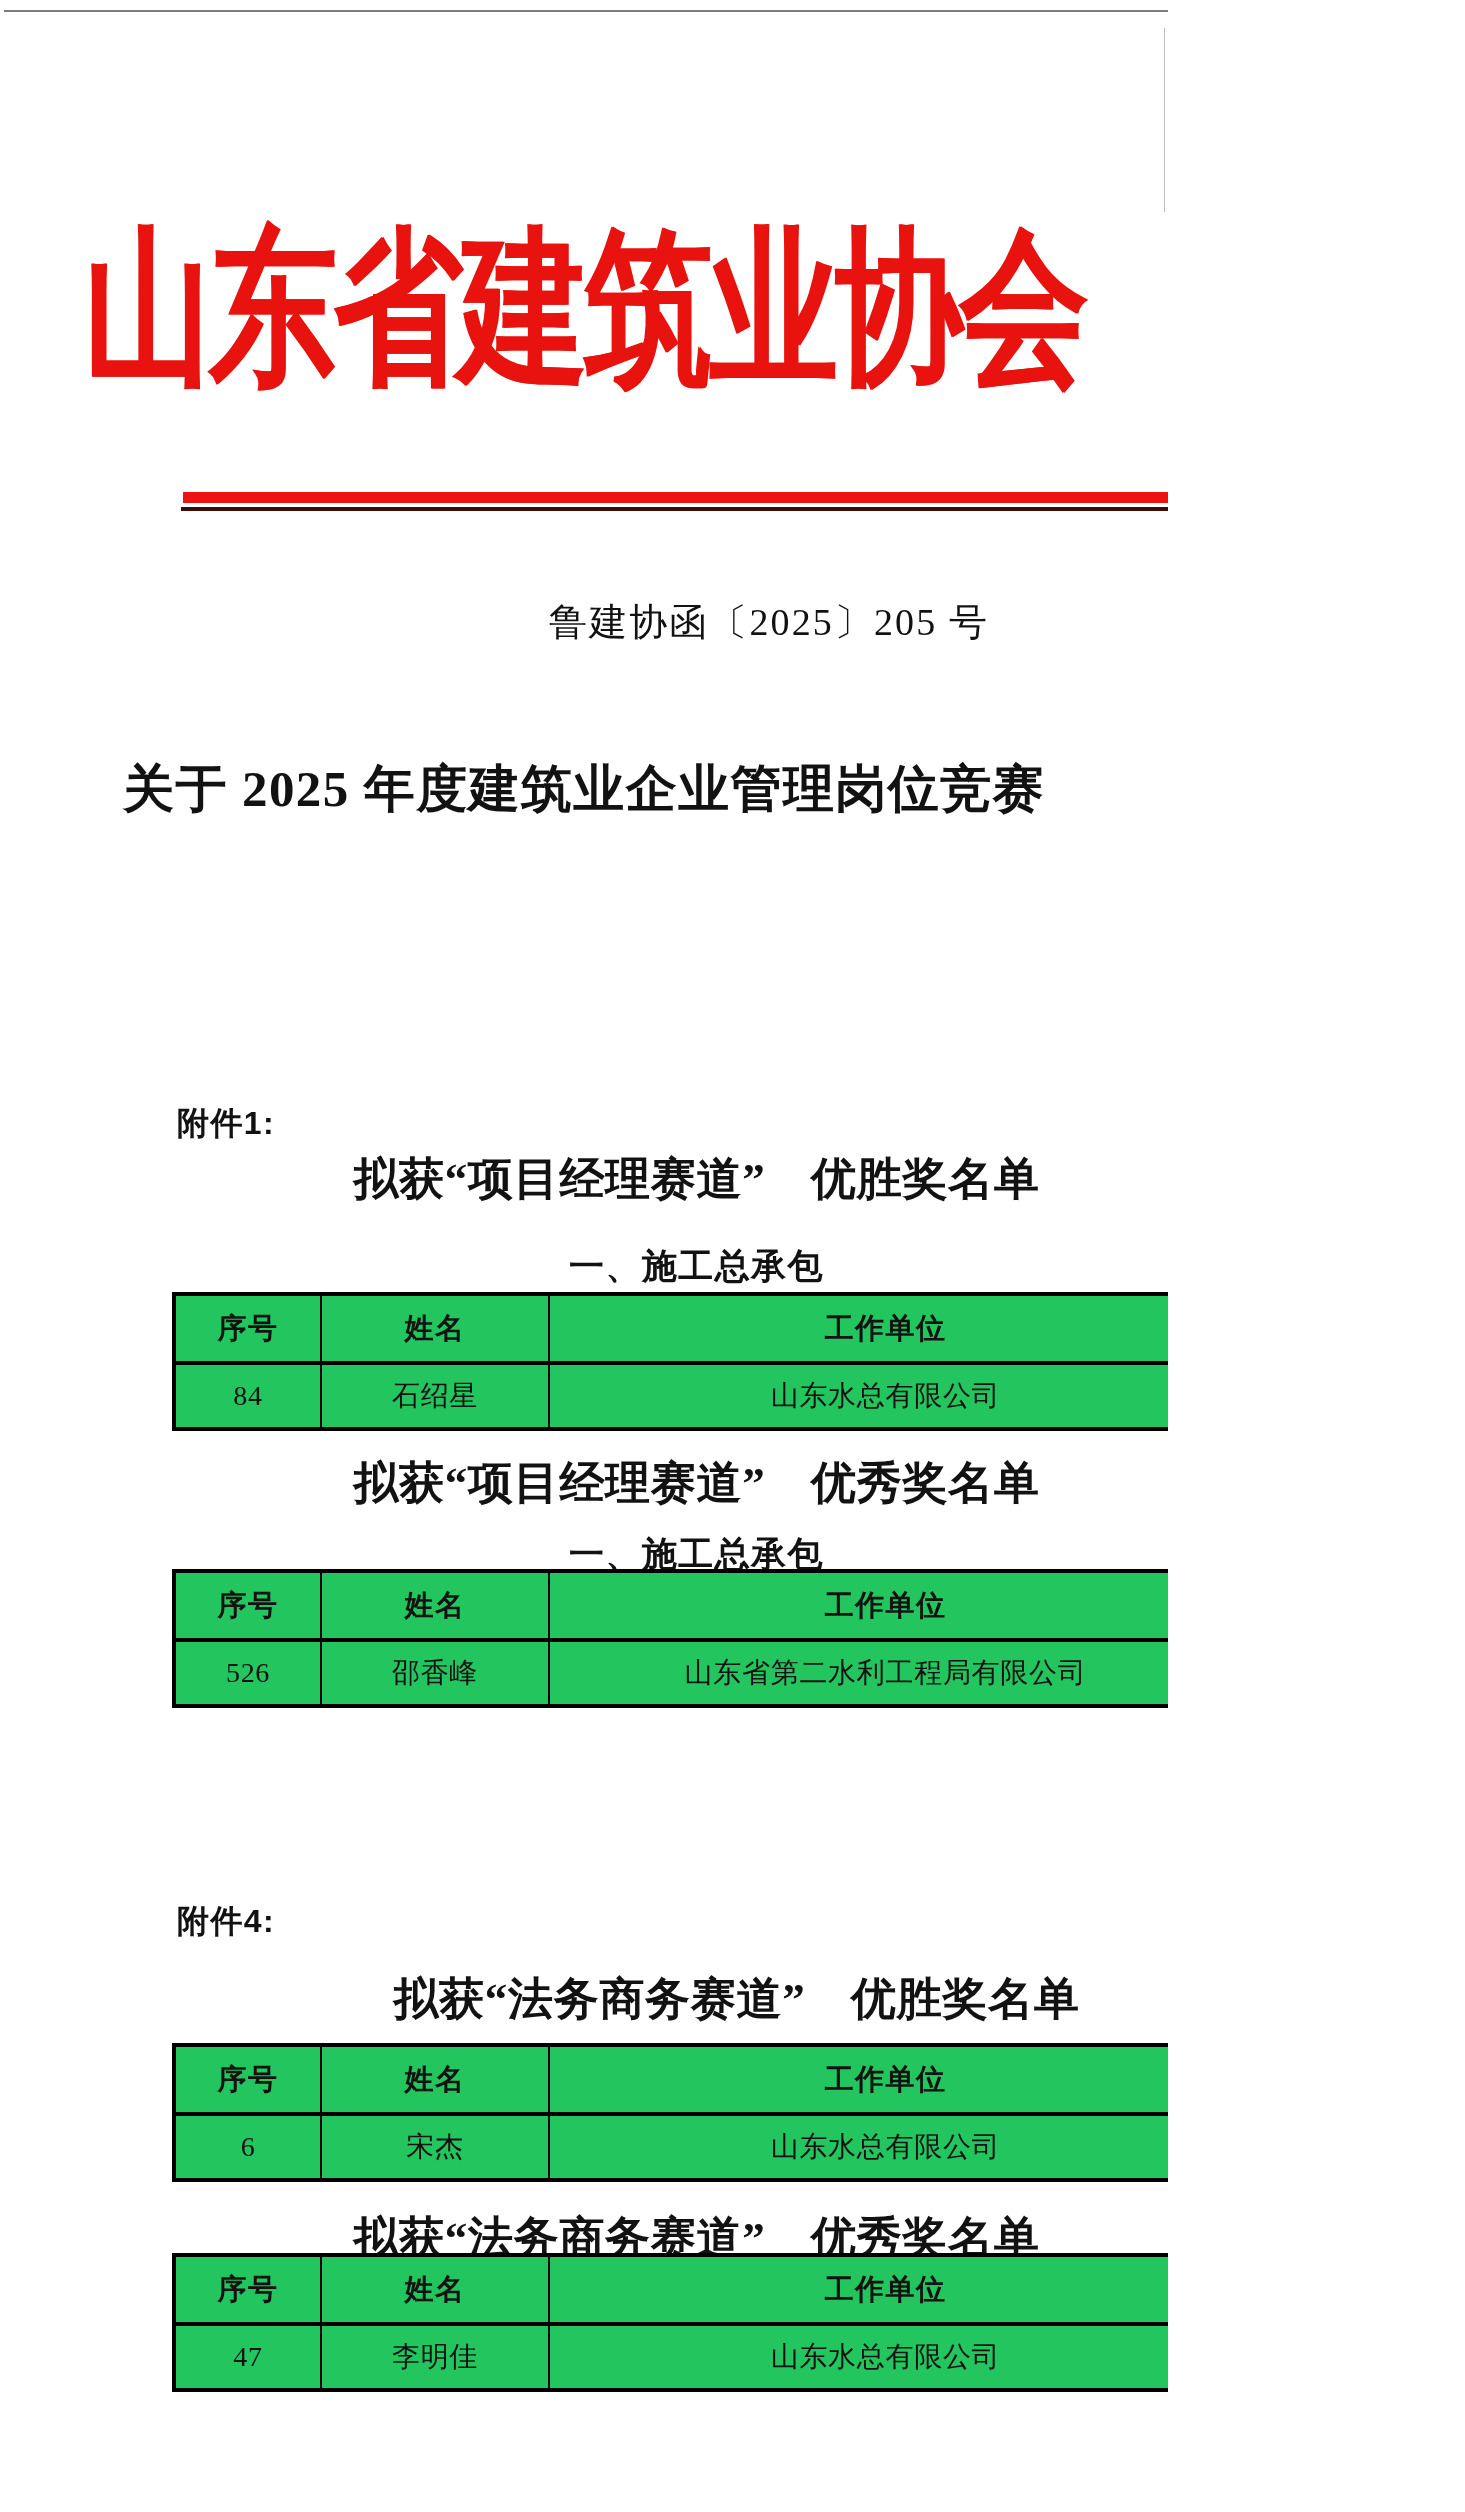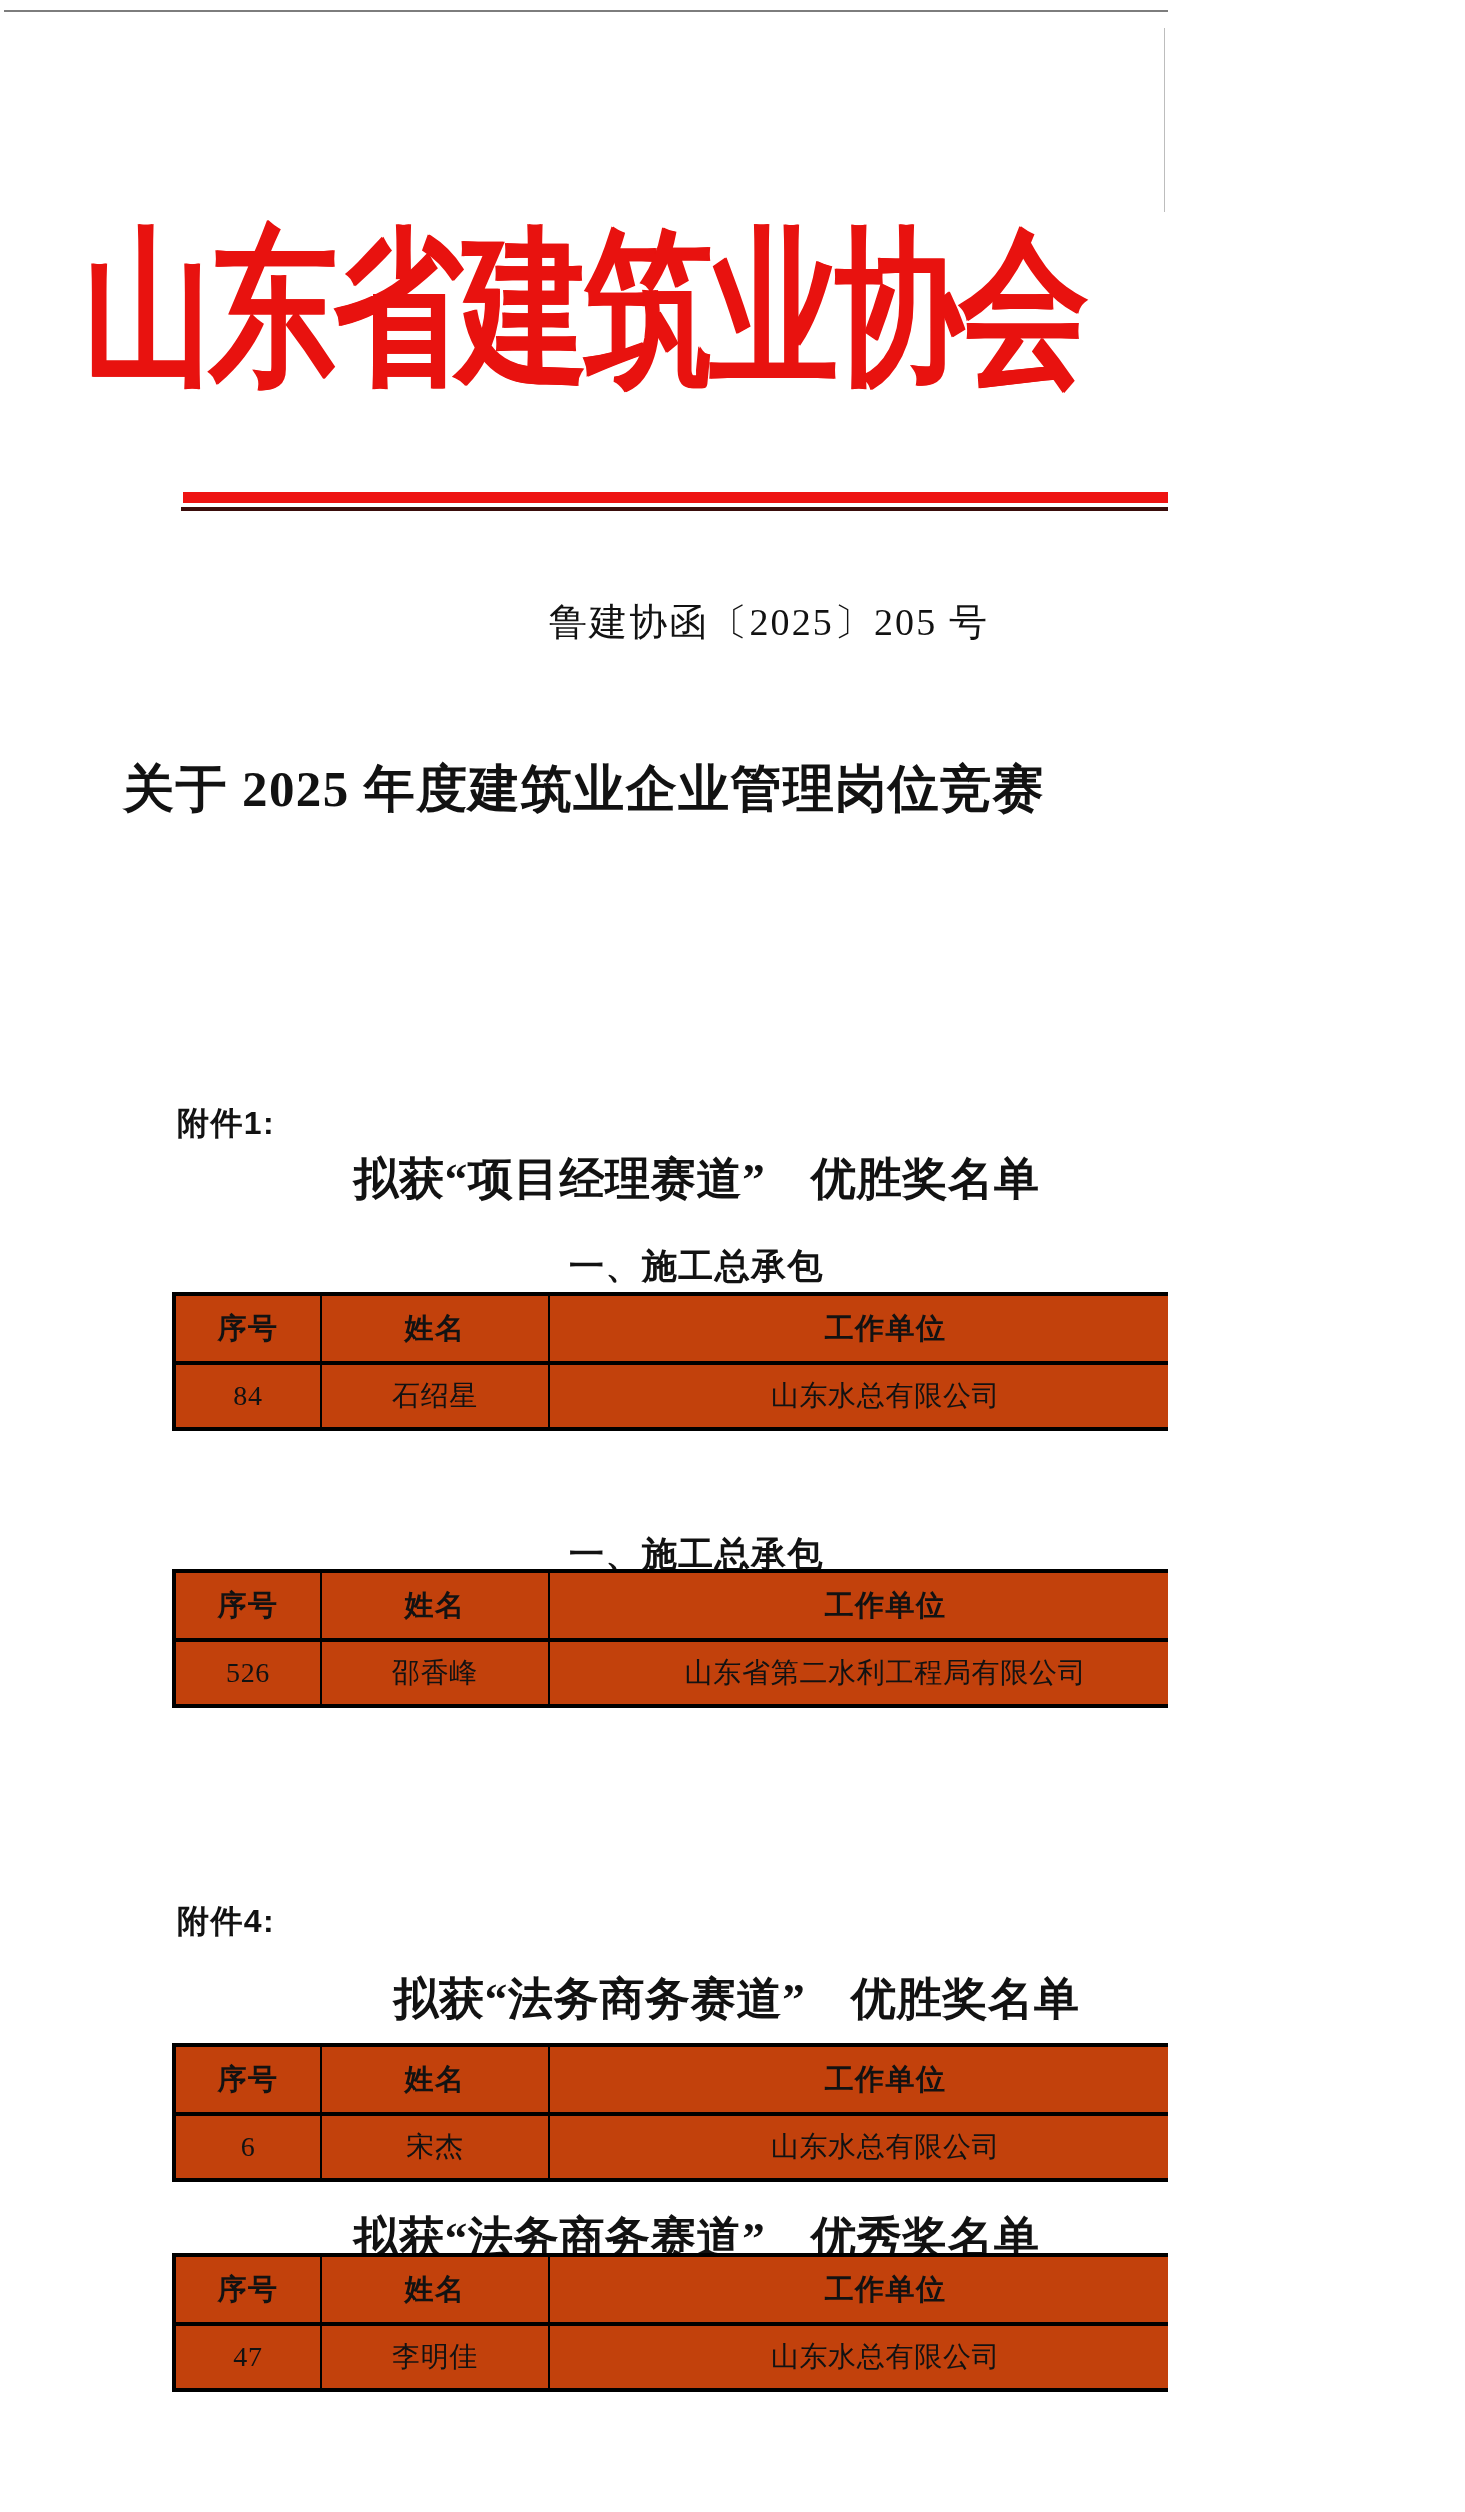--- a/index.html
+++ b/index.html
@@ -95,21 +95,21 @@
     font-size: 35px;
     font-weight: bold;
     letter-spacing: 1.4px;
   }
   table.award-table {
     position: absolute;
     left: 172px;
     width: 1049px;
     border-collapse: collapse;
     table-layout: fixed;
-    background: #c2410c;
+    background: #22c55e;
     border: 4.3px solid #000;
   }
   table.award-table th, table.award-table td {
     border: 2.8px solid #000;
     text-align: center;
     vertical-align: middle;
     padding: 0;
     overflow: hidden;
     white-space: nowrap;
   }
@@ -167,20 +167,21 @@
     </thead>
     <tbody>
       <tr>
         <td>84</td>
         <td>石绍星</td>
         <td>山东水总有限公司</td>
       </tr>
     </tbody>
   </table>
 
+  <div class="center-block award-heading" style="top:1438px;">拟获“项目经理赛道”　优秀奖名单</div>
 
   <div class="center-block category-heading" style="top:1516px;">一、施工总承包</div>
 
   <table class="award-table" style="top:1569px;">
     <colgroup>
         <col style="width:147px">
         <col style="width:228px">
         <col style="width:674px">
       </colgroup>
     <thead>

